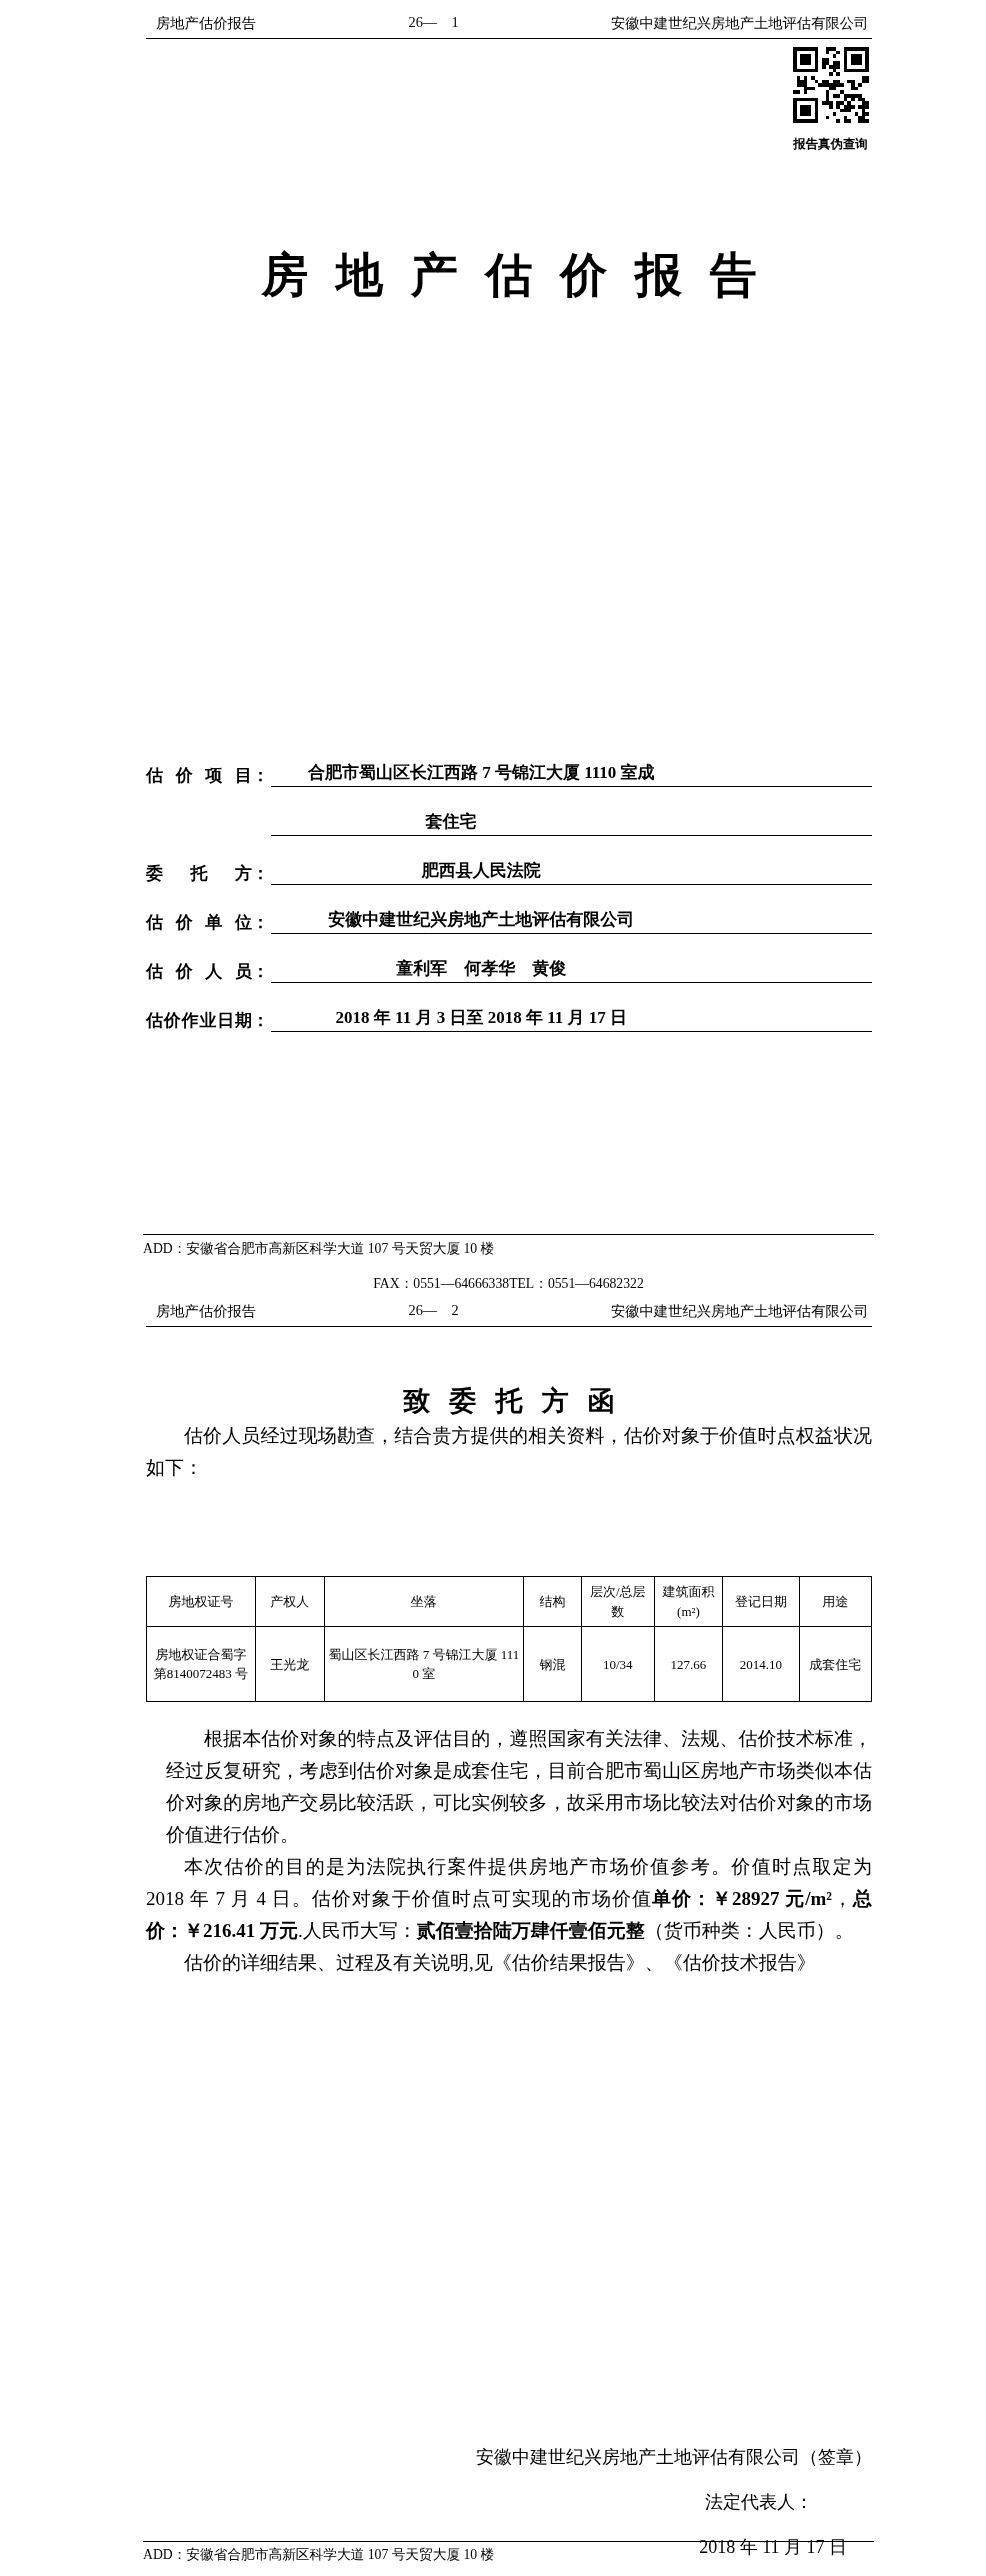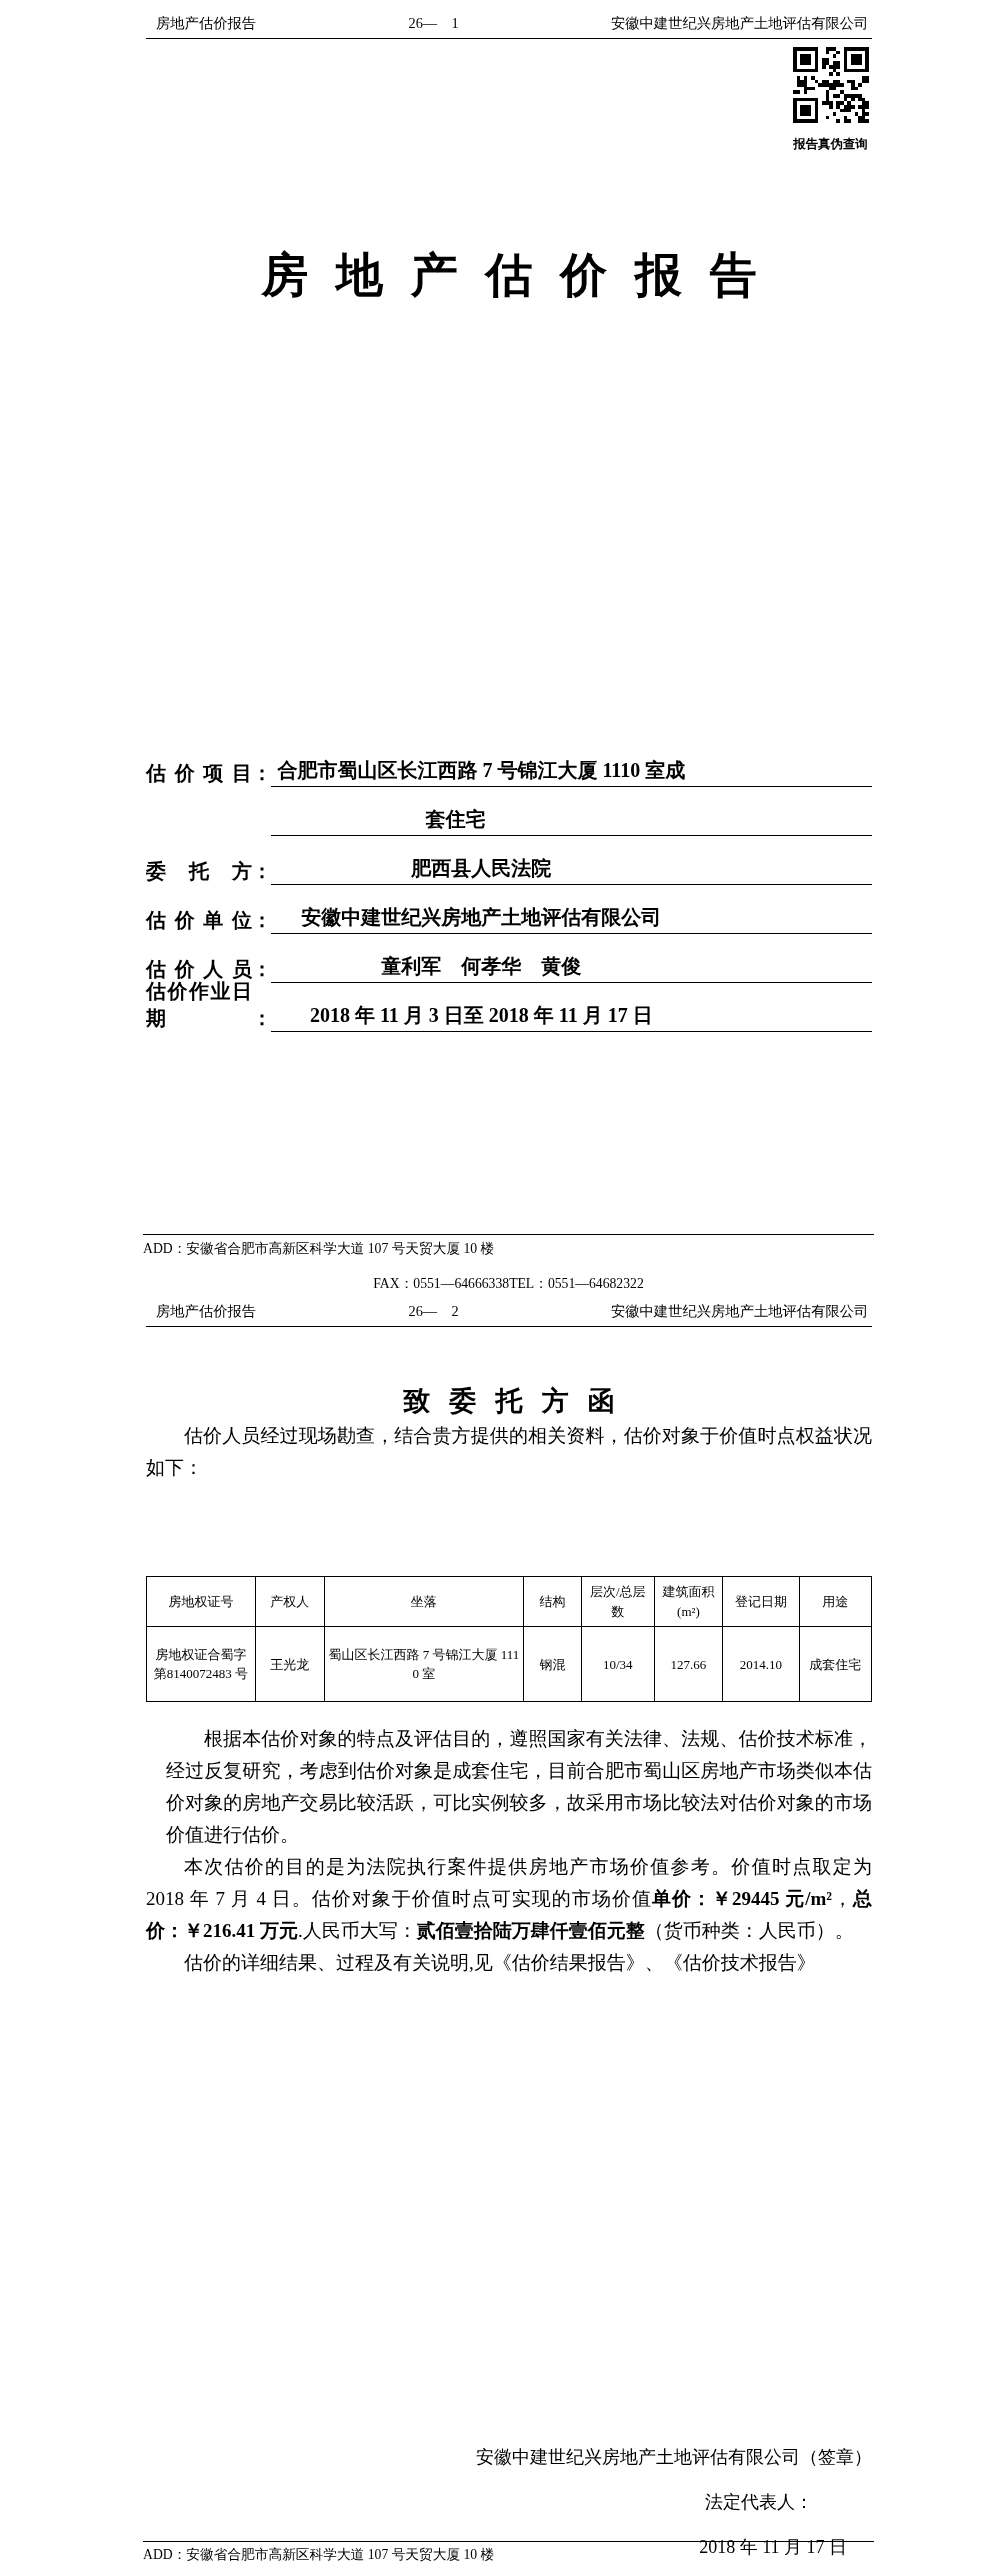--- a/index.html
+++ b/index.html
@@ -6,36 +6,36 @@
   body { background:#fff; }
   .sheet{
     position:relative; width:987px; height:2576px; overflow:hidden;
     background:#ffffff; color:#000;
     font-family:"Liberation Serif","DejaVu Serif",serif;
   }
   .page{ position:absolute; left:0; width:100%; height:1288px; padding:13.7px 115px 0 146px; }
   .page--1{ top:0; } .page--2{ top:1288px; }
 
   
-  .hdr{ display:flex; justify-content:space-between; align-items:center;
+  .hdr{ display:flex; justify-content:space-between; align-items:flex-start;
         border-bottom:1.2px solid #000; padding:0 3.7px 5.6px 10px; font-size:14.3px; }
   .hdr .mid{ white-space:pre; }
 
   
   .qr{ position:absolute; top:47px; right:118px; width:76px; height:76px; }
   .qr svg{ display:block; }
   .qr-caption{ position:absolute; top:136px; right:111px; width:91px; text-align:center;
                font-size:12.4px; font-weight:bold; }
 
   
   .rpt-title{ margin-top:208px; text-align:center; font-size:47px; font-weight:bold;
               line-height:56px; word-spacing:16px; white-space:pre; }
   .doc-no{ margin-top:62px; text-align:center; font-size:21px; font-weight:bold; }
 
-  .form{ margin-top:435px; font-size:20px; font-weight:bold; }
+  .form{ margin-top:435px; font-size:17px; font-weight:bold; }
   .frow{ display:flex; align-items:flex-end; height:49px; }
   .flabel{ width:106px; text-align:justify; text-align-last:justify; }
   .fcolon{ width:18.6px; }
   .fvalue{ flex:1; border-bottom:1.2px solid #000; text-align:center;
            padding:0 180px 2.5px 0; }
   .fvalue--left{ text-align:left; padding-left:155px; }
 
   
   .ftr{ position:absolute; left:143px; right:113px; border-top:1.2px solid #000; font-size:13.7px; }
   .ftr--1{ top:1234px; padding-top:5px; }
@@ -291,21 +291,21 @@
           <td>10/34</td>
           <td>127.66</td>
           <td>2014.10</td>
           <td>成套住宅</td>
         </tr>
       </tbody>
     </table>
 
     <p class="body-p p3">根据本估价对象的特点及评估目的，遵照国家有关法律、法规、估价技术标准，经过反复研究，考虑到估价对象是成套住宅，目前合肥市蜀山区房地产市场类似本估价对象的房地产交易比较活跃，可比实例较多，故采用市场比较法对估价对象的市场价值进行估价。</p>
 
-    <p class="body-p"><span>本次估价的目的是为法院执行案件提供房地产市场价值参考。价值时点取定为 2018 年 7 月 4 日。估价对象于价值时点可实现的市场价值</span><span class="bold">单价：￥29445 元/m²</span><span>，</span><span class="bold">总价：￥216.41 万元</span><span>.人民币大写：</span><span class="bold">贰佰壹拾陆万肆仟壹佰元整</span><span>（货币种类：人民币）。</span></p>
+    <p class="body-p"><span>本次估价的目的是为法院执行案件提供房地产市场价值参考。价值时点取定为 2018 年 7 月 4 日。估价对象于价值时点可实现的市场价值</span><span class="bold">单价：￥28927 元/m²</span><span>，</span><span class="bold">总价：￥216.41 万元</span><span>.人民币大写：</span><span class="bold">贰佰壹拾陆万肆仟壹佰元整</span><span>（货币种类：人民币）。</span></p>
 
     <p class="body-p">估价的详细结果、过程及有关说明,见《估价结果报告》、《估价技术报告》</p>
 
     <div class="sig">
       <div>安徽中建世纪兴房地产土地评估有限公司（签章）</div>
       <div class="l2">法定代表人：</div>
       <div class="l3">2018 年 11 月 17 日</div>
     </div>
 
     <div class="ftr ftr--2">

